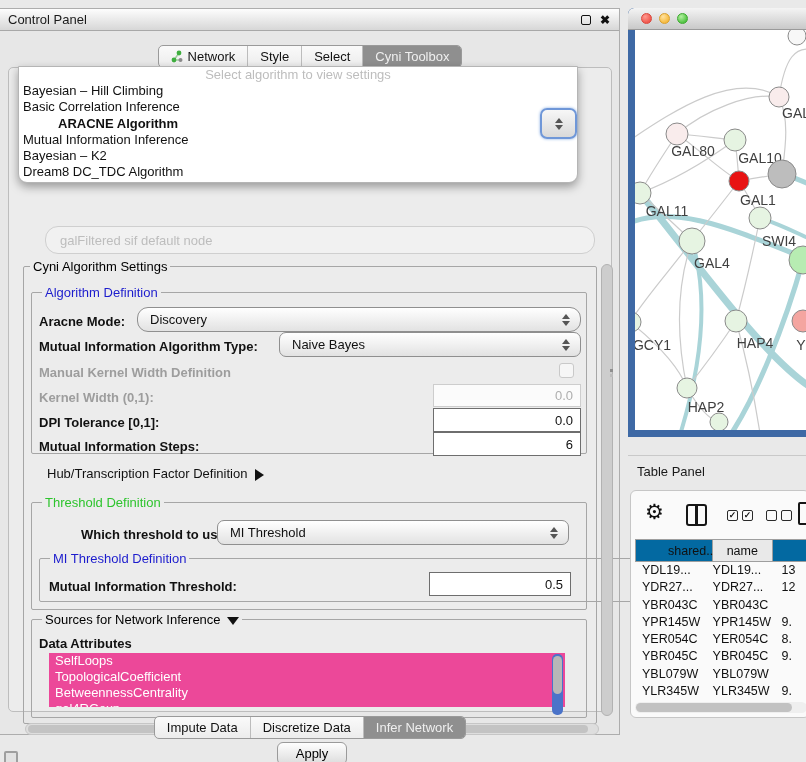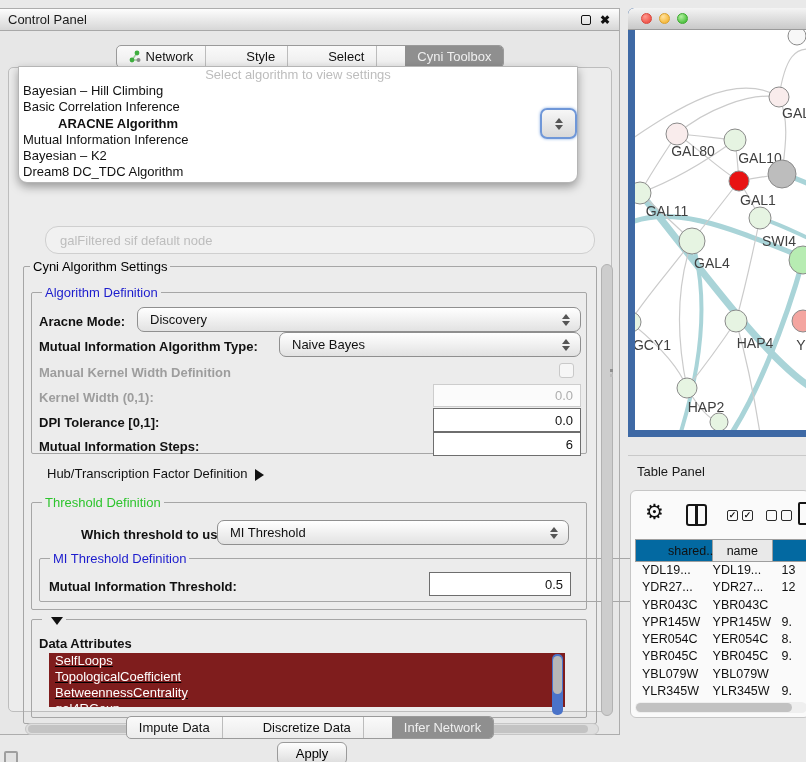--- a/index.html
+++ b/index.html
@@ -15,21 +15,21 @@
         display:flex; align-items:center; font-size:13px; color:#1a1a1a; padding-left:8px; }
   .cp-title .sp { flex:1; }
   .float-ico { width:10px; height:10px; border:1.5px solid #111; border-radius:2px; margin-right:9px; }
   .close-ico { font-size:12px; color:#111; margin-right:9px; font-weight:bold; }
 
   
   .tabbar { position:absolute; left:0; width:620px; display:flex; justify-content:center; }
   .tabbar.top { top:36px; }
   .tabbar.bottom { top:707px; }
   .tabgrp { display:flex; border:1px solid #9a9a9a; border-radius:5px; overflow:hidden;
-            background:linear-gradient(#fafafa,#ececec); height:23px;gap:28px; }
+            background:linear-gradient(#fafafa,#ececec); height:23px; }
   .tab { display:flex; align-items:center; gap:5px; padding:0 12px; font-size:13px; color:#111;
          border-right:1px solid #bcbcbc; cursor:default; white-space:nowrap; }
   .tab:last-child { border-right:none; }
   .tab.sel { background:#8f8f8f; color:#efefef; }
 
   
   .cp-content { position:absolute; left:8px; top:58px; width:604px; height:645px;
         background:#ececec; border:1px solid #bdbdbd; border-radius:5px; }
 
   
@@ -60,21 +60,21 @@
         background:#f6f6f6; border-radius:3px; }
 
   .tri-r { display:inline-block; width:0; height:0; border-top:6px solid transparent;
         border-bottom:6px solid transparent; border-left:9px solid #111; margin-left:8px;
         vertical-align:middle; }
   .tri-d { display:inline-block; width:0; height:0; border-left:6px solid transparent;
         border-right:6px solid transparent; border-top:8px solid #111; margin-left:6px;
         vertical-align:middle; }
 
   .listbox { position:absolute; left:40px; top:585px; width:516px; height:54px;
-        background:#7f1d1d; overflow:hidden;text-decoration:underline; }
+        background:#ec4899; overflow:hidden; }
   .listbox .li { height:16px; line-height:16px; font-size:13px; color:#fff; padding-left:6px;
         white-space:nowrap; }
   .list-vscroll { position:absolute; left:543px; top:586px; width:11px; height:61px;
         background:#4a73c9; border-radius:5px; }
   .list-vscroll .thumb { position:absolute; left:1px; top:2px; width:9px; height:38px;
         background:#b7b7b7; border-radius:5px; }
 
   .hscroll { position:absolute; left:16px; top:655px; width:574px; height:12px;
         background:#dedede; border:1px solid #c6c6c6; border-radius:7px; }
   .hscroll .thumb { position:absolute; left:2px; top:1px; width:560px; height:8px;
@@ -198,21 +198,21 @@
       <div class="ghost-combo">galFiltered sif default node</div>
 
       <div class="group" style="left:14px; top:198px; width:574px; height:458px;">
         <span class="gtitle" style="left:6px; top:-8px;">Cyni Algorithm Settings</span>
       </div>
 
       <div class="group" style="left:22px; top:224px; width:556px; height:162px;">
         <span class="gtitle blue" style="left:10px; top:-8px;">Algorithm Definition</span>
       </div>
       <span class="lbl b" style="left:30px; top:246px;">Aracne Mode:</span>
-      <div class="combo" style="left:128px; top:239px; width:444px; height:25px;">
+      <div class="combo" style="left:128px; top:239px; width:444px; height:25px;border-radius:11px;">
         <span>Discovery</span>
         <span class="arrows">
             <i class="up"></i>
             <i class="dn"></i>
           </span>
       </div>
       <span class="lbl b" style="left:30px; top:271px;">Mutual Information Algorithm Type:</span>
       <div class="combo" style="left:270px; top:264px; width:302px; height:25px;">
         <span>Naive Bayes</span>
         <span class="arrows">
@@ -245,21 +245,21 @@
           </span>
       </div>
       <div class="group" style="left:30px; top:490px; width:632px; height:44px;">
         <span class="gtitle blue" style="left:10px; top:-8px;">MI Threshold Definition</span>
       </div>
       <span class="lbl b" style="left:40px; top:511px;">Mutual Information Threshold:</span>
       <div class="field" style="left:420px; top:504px; width:142px; height:24px;">0.5</div>
 
       <div class="group" style="left:22px; top:551px; width:556px; height:99px;">
         <span class="gtitle" style="left:10px; top:-8px;">
-          <span class="tri-d"></span>
+          <span>Sources for Network Inference</span><span class="tri-d"></span>
         </span>
       </div>
       <span class="lbl b" style="left:30px; top:568px;">Data Attributes</span>
       <div class="listbox" id="attrList">
           <div class="li">SelfLoops</div>
           <div class="li">TopologicalCoefficient</div>
           <div class="li">BetweennessCentrality</div>
           <div class="li">gal4RGexp</div>
         </div>
       <div class="list-vscroll">

